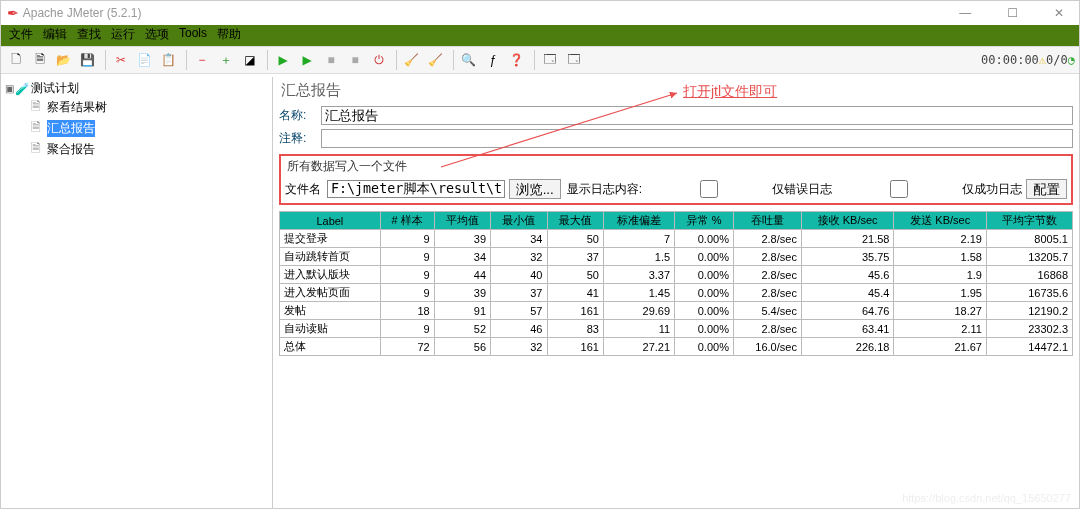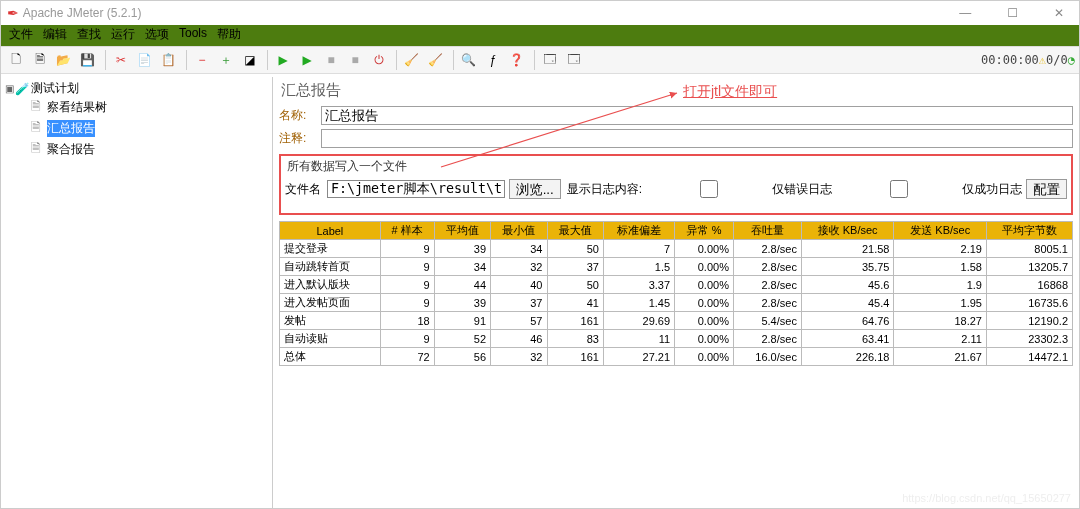--- a/index.html
+++ b/index.html
@@ -17,32 +17,32 @@
   .warn{ color:#e8c030; font-weight:bold;}
   .body{ display:flex; position:absolute; top:76px; bottom:0; left:0; right:0;}
   .tree{ width:272px; border-right:1px solid #ccc; padding:3px 4px; overflow:hidden;}
   .tn{ display:flex; align-items:center; padding:0px 2px; white-space:nowrap;}
   .tn .tog{ width:10px; color:#666; font-size:10px;}
   .tn .ico{ width:14px; margin-right:2px; font-size:12px;}
   .selected{ background:#3890ff; color:#fff;}
   .main{ flex:1; display:flex; flex-direction:column; padding:2px 6px 4px 6px;}
   .panelTitle{ color:#606060; font-size:15px; padding:2px 0 4px 2px;}
   .row{ display:flex; align-items:center; margin:2px 0;}
-  .row label{ width:42px; color:#a16207;}
+  .row label{ width:42px; color:#0c4a6e;}
   .row input[type=text]{ flex:1; border:1px solid #a0a0a0; height:19px; padding:1px 3px; font-family:monospace;}
-  .filebox{ border:2px solid #e94f4f; padding:2px 4px 14px 4px; margin-top:4px;}
+  .filebox{ border:2px solid #e94f4f; padding:2px 4px 4px 4px; margin-top:4px;}
   .filebox .cap{ color:#333; padding:0 2px;}
   .filerow{ display:flex; align-items:center; margin-top:4px;}
   .filerow .lbl{ width:42px;}
   .filerow input{ flex:1; border:1px solid #888; height:18px; padding:1px 3px; font-family:monospace;}
   .btn{ border:1px solid #999; background:#f3f3f3; padding:1px 6px; margin-left:4px; cursor:pointer; height:20px;}
   .ck{ margin:0 2px 0 6px;}
   table{ border-collapse:collapse; width:100%; margin-top:6px;}
   th,td{ border:1px solid #bbb; padding:1px 4px; font-size:11px; white-space:nowrap;}
-  th{ background:#eab308; text-align:center; font-weight:normal;}
+  th{ background:#14b8a6; text-align:center; font-weight:normal;}
   td.num{ text-align:right;}
   td.lab{ text-align:left;}
   .annot{ position:absolute; color:#e94f4f; font-size:14px; left:682px; top:82px; pointer-events:none;text-decoration:underline;}
   svg.arrow{ position:absolute; left:430px; top:88px; pointer-events:none;}
   .watermark{ position:absolute; right:8px; bottom:4px; color:#eee; font-size:11px;}
 </style>
 </head>
 <body>
 
 <div class="titlebar">

